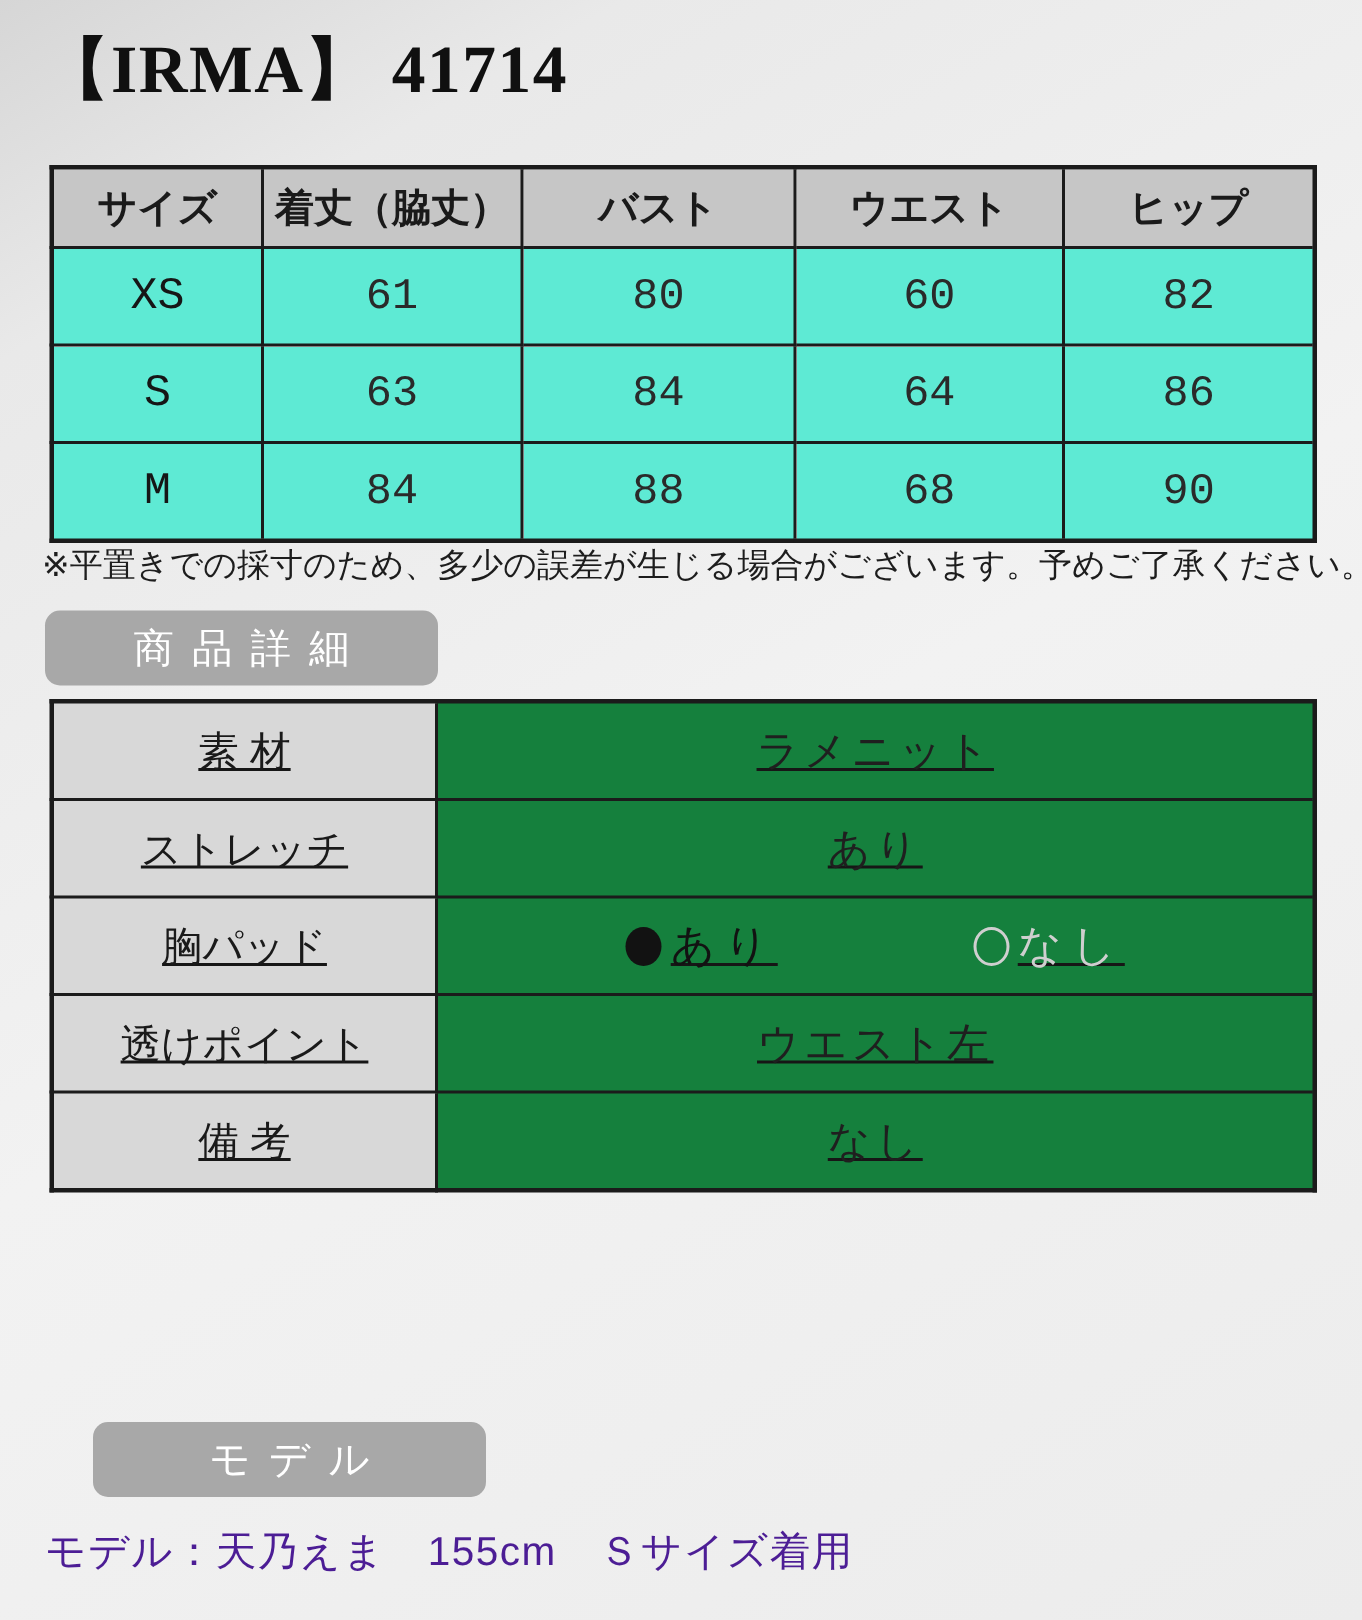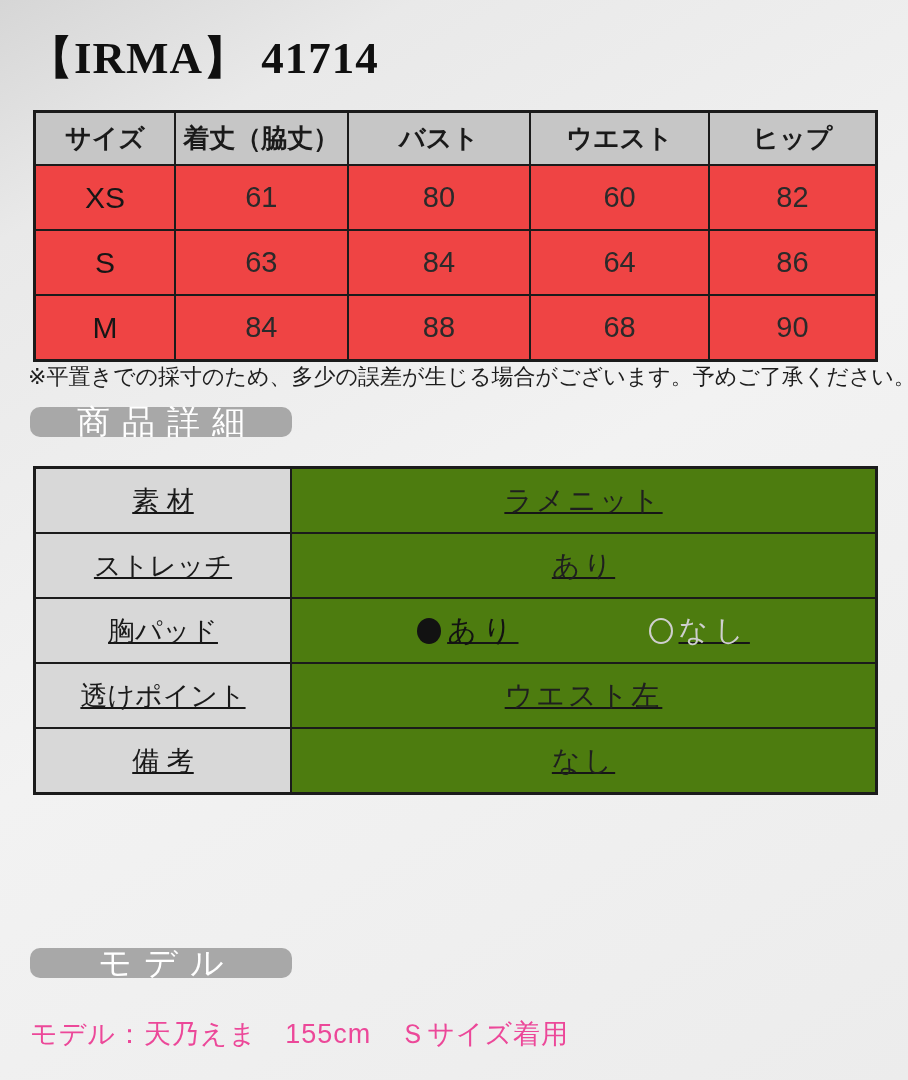--- a/index.html
+++ b/index.html
@@ -6,87 +6,88 @@
   body{
     width:908px;height:1080px;
     background:linear-gradient(150deg,#d6d6d6 0%,#e9e9e9 15%,#f2f2f2 50%,#ececec 100%);
     font-family:"Liberation Sans","DejaVu Sans",sans-serif;
     color:#161616;
     overflow:hidden;
   }
   .page{position:relative;width:908px;height:1080px;}
 
   .title{
-    position:absolute;left:28px;top:28px;
+    position:absolute;left:28px;top:16px;
     font-family:"Liberation Serif","DejaVu Serif",serif;
     font-size:45px;font-weight:600;letter-spacing:1px;color:#101010;
     white-space:nowrap;
   }
 
   table{border-collapse:collapse;table-layout:fixed;}
   .size-table{
     position:absolute;left:33px;top:110px;width:845px;
     border:3px solid #1b1b1b;
+    font-family:Liberation Mono, monospace;
   }
   .size-table th,.size-table td{
     border:2px solid #1b1b1b;text-align:center;vertical-align:middle;
     overflow:hidden;white-space:nowrap;
   }
   .size-table th{
     background:#c6c6c6;height:49px;
     font-size:26px;font-weight:600;color:#1a1a1a;
   }
   .size-table td{
-    background:#ef4444;height:61px;
+    background:#5eead4;height:61px;
     font-size:29px;color:#2a2a2a;
   }
   .size-table td.size-name{font-size:30px;color:#161616;}
 
   .note{
     position:absolute;left:28px;top:362px;width:860px;
     font-size:22px;color:#1d1d1d;letter-spacing:0px;white-space:nowrap;
   }
 
   .badge{
-    position:absolute;left:30px;width:262px;height:30px;
+    position:absolute;left:30px;width:262px;height:50px;
     background:#a8a8a8;border-radius:10px;
     display:flex;align-items:center;justify-content:center;
-    color:#ffffff;font-size:33px;letter-spacing:12px;text-indent:12px;
+    color:#ffffff;font-size:27px;letter-spacing:12px;text-indent:12px;
   }
   .badge-details{top:407px;}
-  .badge-model{top:948px;}
+  .badge-model{top:948px;margin-left:32px;}
 
   .details-table{
     position:absolute;left:33px;top:466px;width:845px;
     border:3px solid #1b1b1b;
     text-decoration:underline;
   }
   .details-table td{
     border:2px solid #1b1b1b;height:61px;text-align:center;vertical-align:middle;
   }
   .details-table td.dlabel{
     width:252px;background:#d8d8d8;font-size:27px;color:#1a1a1a;
   }
   .details-table td.dvalue{
-    background:#4d7c0f;font-size:28px;color:#1f1f1f;letter-spacing:3px;
+    background:#15803d;font-size:28px;color:#1f1f1f;letter-spacing:3px;
   }
   .choice-wrap{
     display:flex;align-items:center;justify-content:center;gap:130px;
   }
   .opt{display:flex;align-items:center;gap:6px;}
   .opt-text{font-size:29px;letter-spacing:6px;}
   .dot{display:inline-block;width:24px;height:26px;border-radius:50%;box-sizing:border-box;}
   .opt.on  .dot{background:#121212;}
   .opt.on  .opt-text{color:#121212;}
   .opt.off .dot{border:2px solid #cfcfcf;background:transparent;}
   .opt.off .opt-text{color:#cfcfcf;}
 
   .model-info{
     position:absolute;left:30px;top:1016px;
-    font-size:27px;color:#ec4899;letter-spacing:1px;white-space:nowrap;
+    font-size:27px;color:#4c1d95;letter-spacing:1px;white-space:nowrap;
   }
 </style>
 </head>
 <body>
 
 <div class="page">
 
   <div class="title">【IRMA】 41714</div>
 
   <table class="size-table">

